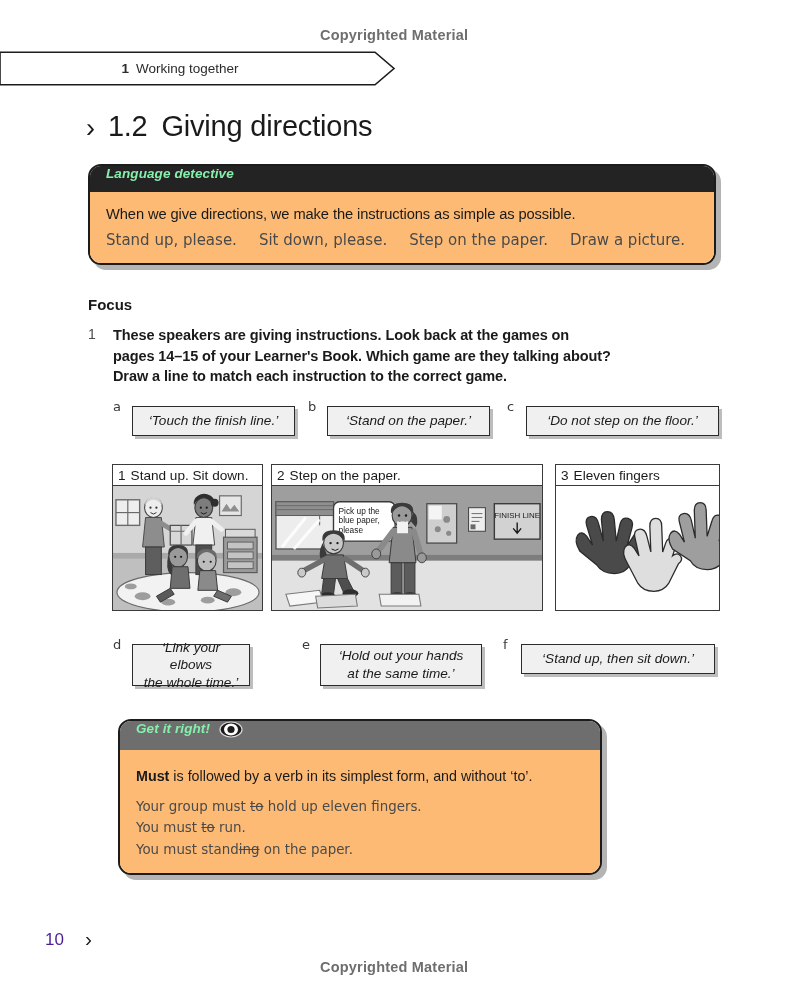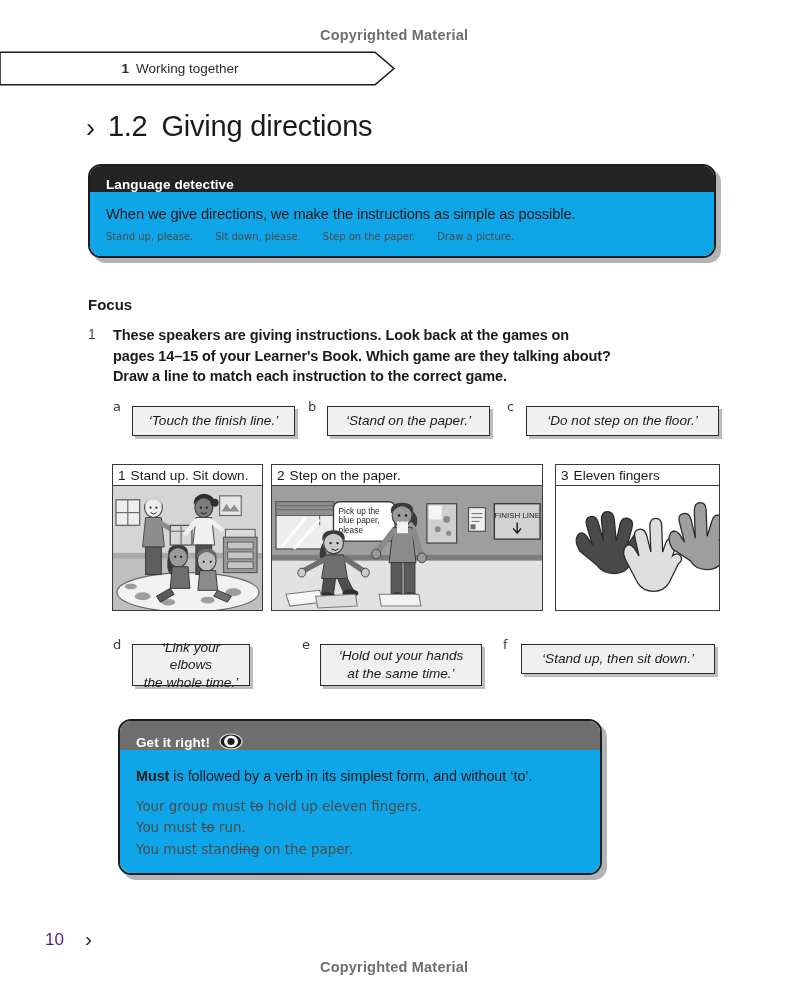--- a/index.html
+++ b/index.html
@@ -45,33 +45,33 @@
   .feature{position:absolute;border-radius:13px;}
   .feature .shadow{
     position:absolute;left:5px;top:5px;right:-5px;bottom:-5px;
     background:#b4b4b4;border-radius:13px;z-index:0;
   }
   .feature .body{
     position:relative;z-index:1;border-radius:13px;overflow:hidden;
     background:#ffffff;border:2px solid #1c1c1c;
   }
   .feature .bar{
-    display:flex;align-items:flex-end;height:26px;padding:0 0 0 16px;
-    font-size:13.5px;font-weight:bold;color:#ffffff;letter-spacing:.1px;
-  }
-  .feature .content{padding:10px 10px 12px 16px;background:#0ea5e9;}
+    display:flex;align-items:flex-start;height:26px;padding:0 0 0 16px;
+    font-size:13.5px;font-weight:bold;color:#86efac;letter-spacing:.1px;font-style:italic;
+  }
+  .feature .content{padding:10px 10px 12px 16px;background:#fdba74;}
 
   
   #language-detective{left:88px;top:164px;width:628px;}
   #language-detective .bar{background:#232323;}
   #language-detective .lead{
     font-size:14.7px;color:#1a1a1a;margin:4px 0 9px 0;letter-spacing:-.1px;
   }
   #language-detective .examples{
-    font-size:10px;color:#4a4a4a;font-family:"DejaVu Sans", sans-serif;
+    font-size:15px;color:#4a4a4a;font-family:"DejaVu Sans", sans-serif;
     display:flex;gap:22px;flex-wrap:wrap;margin-bottom:2px;
   }
 
   
   #get-it-right{left:118px;top:719px;width:484px;}
   #get-it-right .bar{background:#6e6e6e;height:29px;}
   #get-it-right .bar .eye{margin-left:9px;display:inline-flex;}
   #get-it-right .rule{
     font-size:14.3px;color:#1a1a1a;line-height:1.38;margin:7px 0 9px 0;
   }

